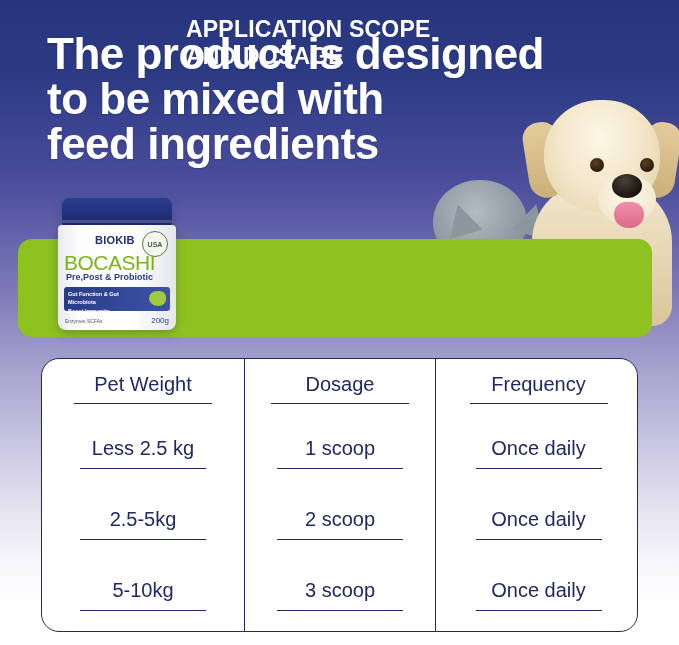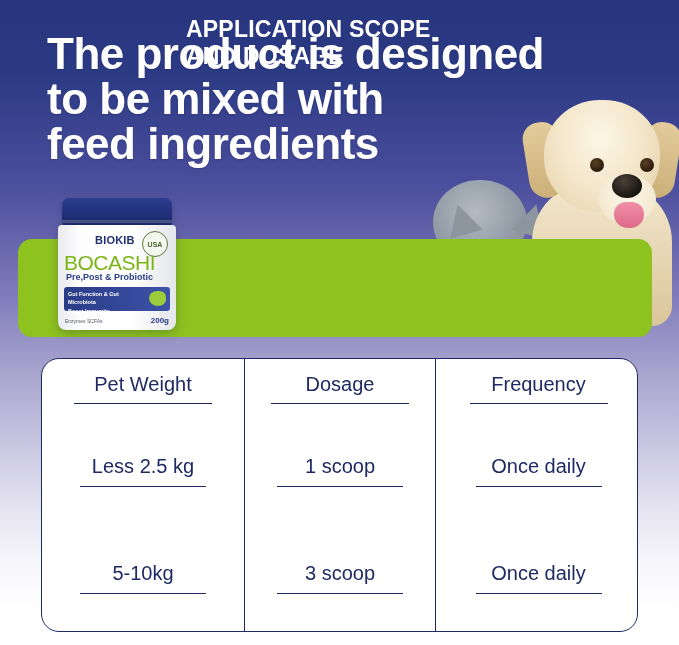--- a/index.html
+++ b/index.html
@@ -247,21 +247,21 @@
     position: absolute; right: 4px; top: 4px; width: 17px; height: 15px;
     background: #9ccb3b; border-radius: 50% 40% 45% 55%;
   }
   .jar-foot {
     position: absolute; left: 7px; bottom: 5px; width: 104px;
     display: flex; justify-content: space-between; align-items: center;
     font-family: "Liberation Sans", sans-serif;
     font-size: 5px; color: #55596a;
   }
   .jar-weight {
-    font-size: 8px; font-weight: bold; color: #2a3c86;
+    font-size: 8px; font-weight: normal; color: #2a3c86;
   }
 
   
   .table-card {
     position: absolute;
     left: 41px;
     top: 358px;
     width: 597px;
     height: 274px;
     background: #ffffff;
@@ -415,20 +415,31 @@
           </td>
           <td class="c1">
             <span class="cell-inner"><span>1 scoop</span></span>
           </td>
           <td class="c2">
             <span class="cell-inner">Once daily</span>
           </td>
         </tr>
         <tr>
           <td class="c0">
+            <span class="cell-inner">2.5-5kg</span>
+          </td>
+          <td class="c1">
+            <span class="cell-inner"><span>2 scoop</span></span>
+          </td>
+          <td class="c2">
+            <span class="cell-inner">Once daily</span>
+          </td>
+        </tr>
+        <tr>
+          <td class="c0">
             <span class="cell-inner">5-10kg</span>
           </td>
           <td class="c1">
             <span class="cell-inner"><span>3 scoop</span></span>
           </td>
           <td class="c2">
             <span class="cell-inner">Once daily</span>
           </td>
         </tr>
       </tbody>

